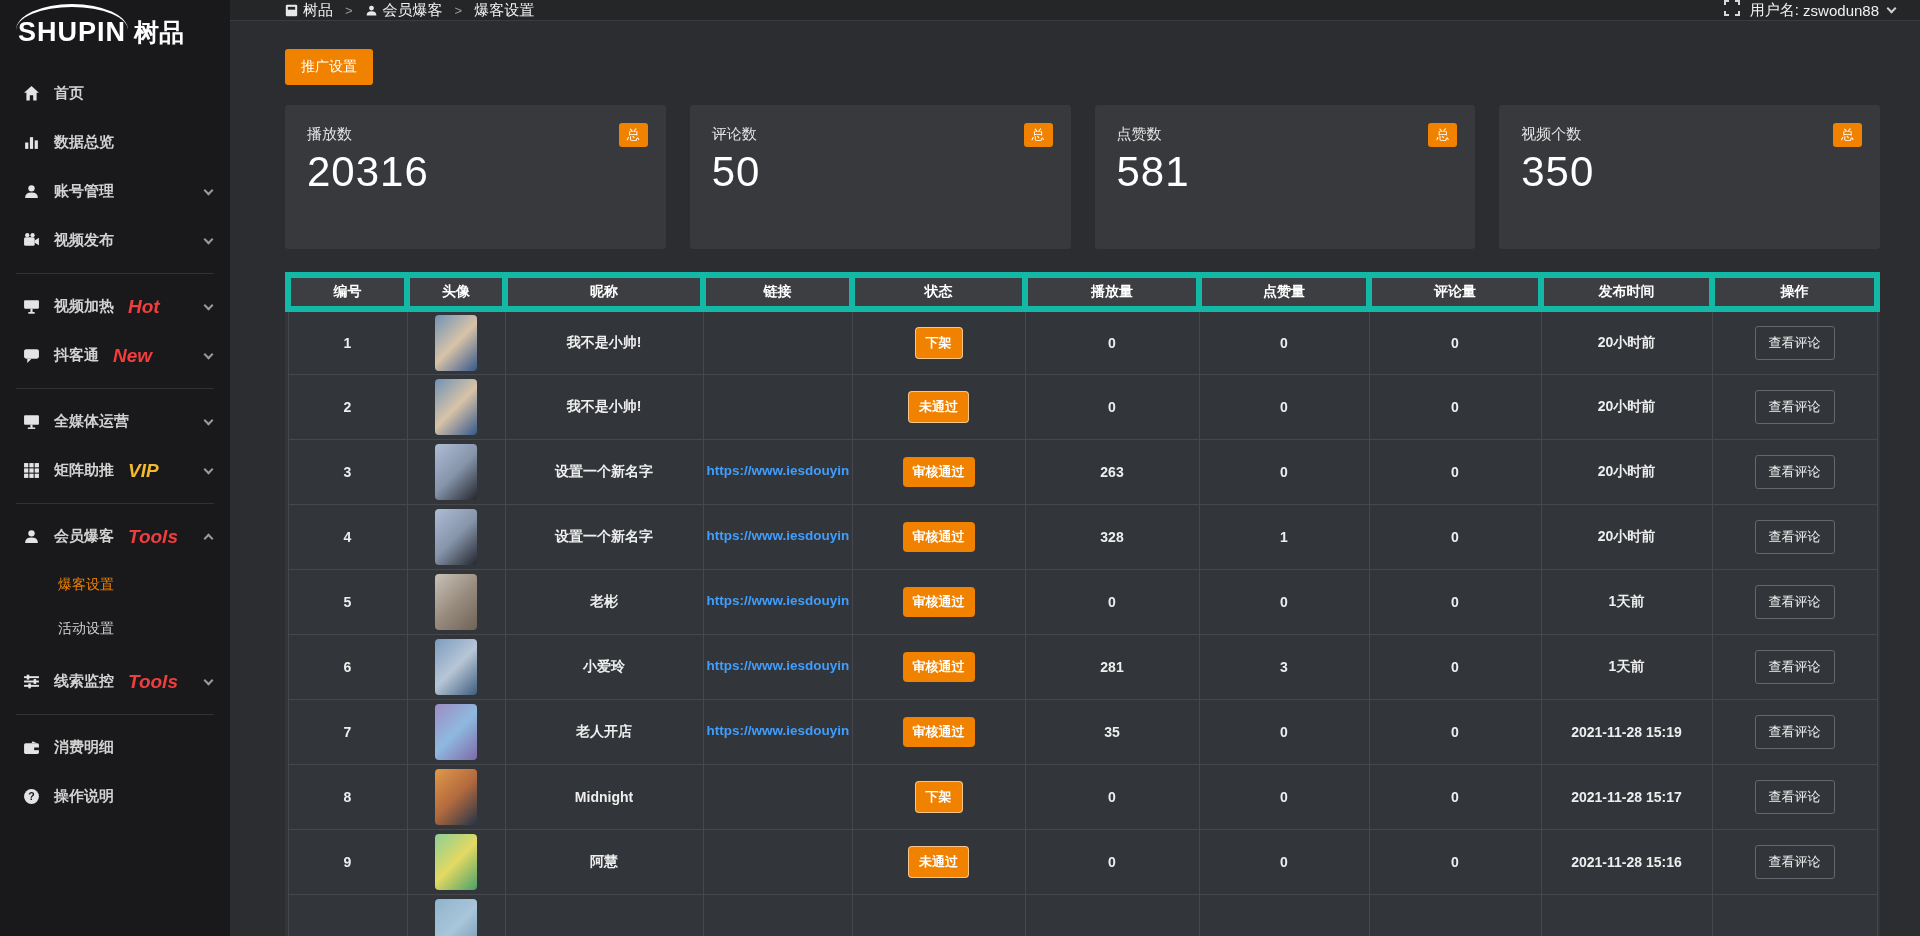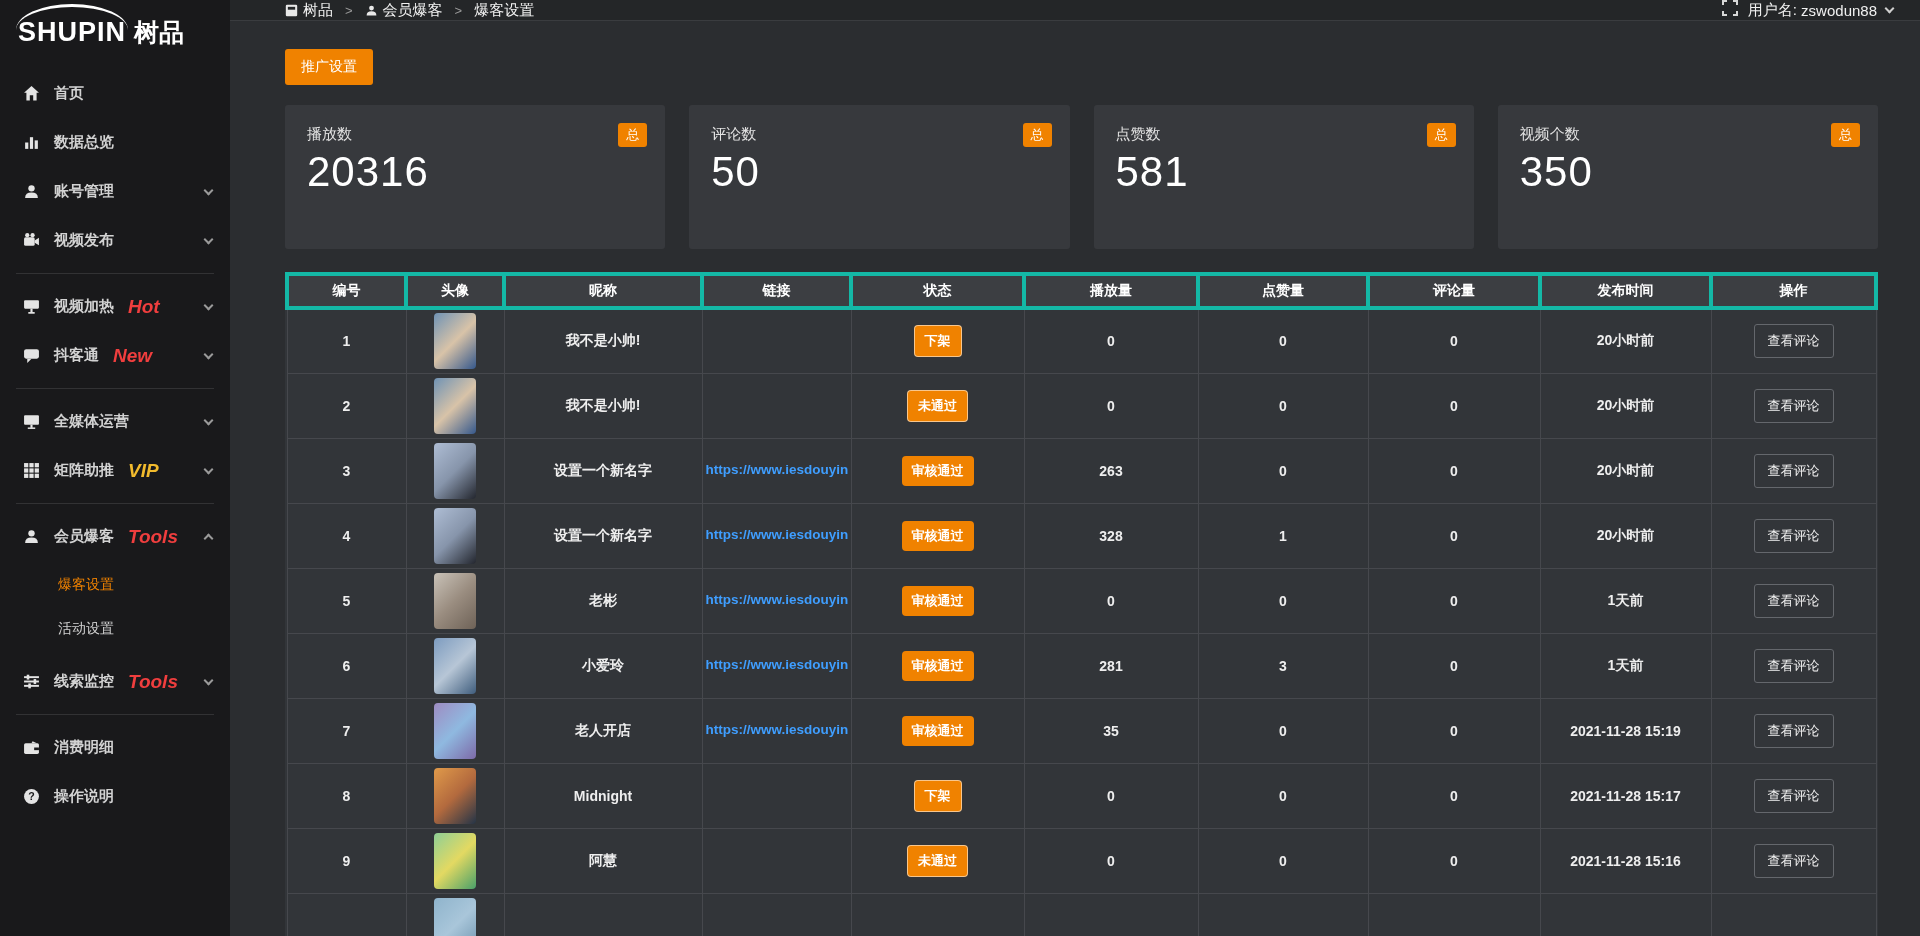--- a/index.html
+++ b/index.html
@@ -52,21 +52,21 @@
   .card { flex:1; background:#37393d; border-radius:3px; height:144px; padding:20px 22px; position:relative; }
   .card-label { font-size:15px; color:#e3e3e3; }
   .card-value { font-size:42px; font-weight:400; color:#fff; margin-top:4px; letter-spacing:1px; }
   .card-badge { position:absolute; top:18px; right:18px; background:#f08200; color:#fff;
     font-size:13px; padding:3px 8px; border-radius:3px; }
 
   
   .tbl-wrap { margin-top:23px; }
   table { border-collapse:collapse; table-layout:fixed; width:1590px; background:#323539; }
   th { background:#3c3e42; height:34px; font-size:14px; font-weight:600; color:#fff;
-    border:4px solid #14b8a6; }
+    border:6px solid #14b8a6; }
   td { height:65px; text-align:center; font-size:14px; font-weight:600; color:#eee;
     border:1px solid #46484d; overflow:hidden; white-space:nowrap; }
   .avatar { width:42px; height:56px; border-radius:4px; margin:0 auto; }
   .status { display:inline-block; background:#f08200; color:#fff; font-size:13px;
     padding:6px 10px; border-radius:4px; cursor:pointer; }
   .status.bordered { border:1px solid rgba(255,255,255,.55); }
   .link { color:#3f9eff; text-decoration:none; font-size:13.5px; display:inline-block;
     max-width:142px; overflow:hidden; cursor:pointer; }
   .view-btn { background:transparent; border:1px solid #64676c; color:#f0f0f0;
     font-size:13px; padding:7px 13px; border-radius:3px; cursor:pointer; font-family:inherit; }

